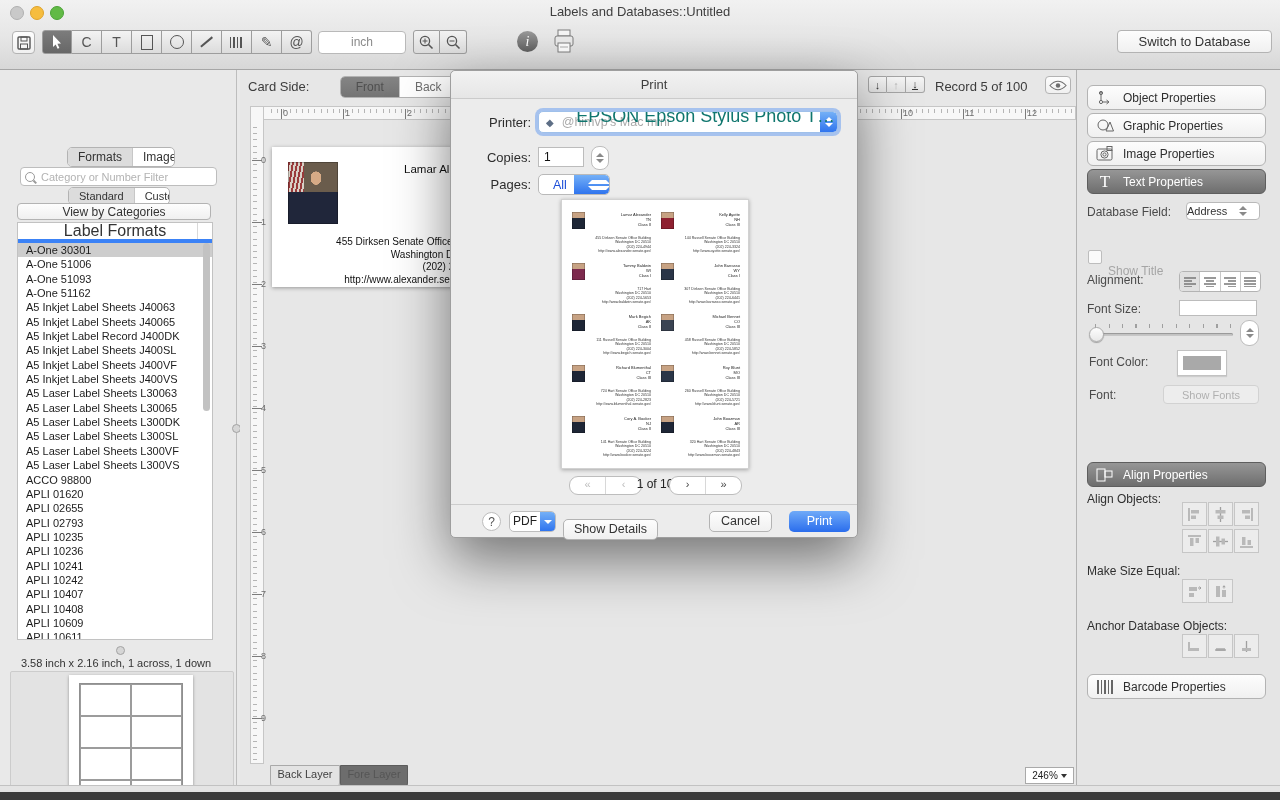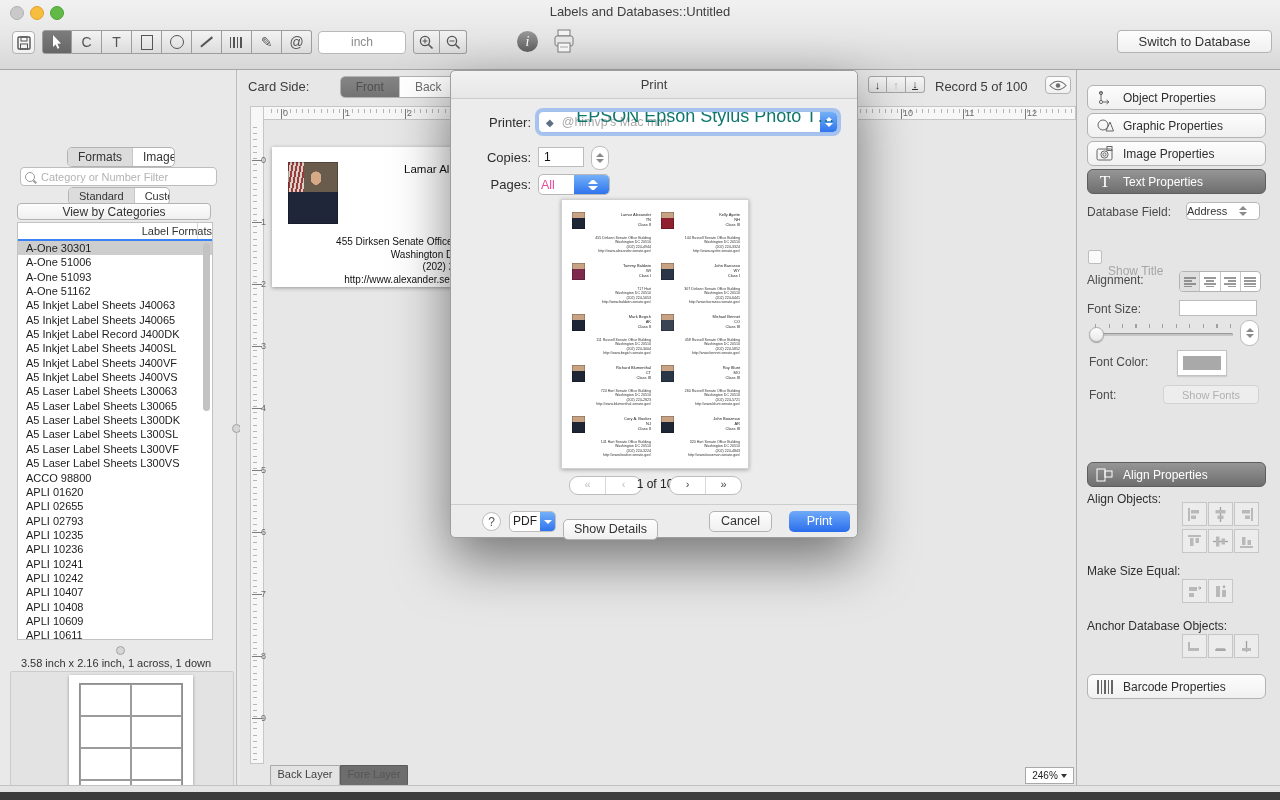--- a/index.html
+++ b/index.html
@@ -30,21 +30,21 @@
   .seg{flex:1;text-align:center;font-size:12px;color:#333;padding:2px 10px;border-left:1px solid #c7c7c7;white-space:nowrap;}
   .seg:first-child{border-left:none;}
   .seg.on{background:#dcdcdc;}
   #filter-field{left:20px;top:97px;width:187px;height:17px;background:#fff;border:1px solid #bdbdbd;border-radius:4px;display:flex;align-items:center;padding:0 4px;}
   .mag{width:8px;height:8px;border:1.5px solid #9a9a9a;border-radius:50%;position:relative;flex:0 0 auto;}
   .mag:after{content:"";position:absolute;width:4px;height:1.5px;background:#9a9a9a;transform:rotate(45deg);left:7px;top:8px;}
   #filter-field input{border:none;outline:none;background:transparent;font-size:11px;color:#444;width:160px;margin-left:4px;font-family:"Liberation Sans",sans-serif;}
   #filter-field input::placeholder{color:#b3b3b3;}
   #view-btn{left:17px;top:133px;width:194px;height:17px;font-size:12px;text-align:center;line-height:16px;border-radius:4px;}
   #list-box{left:17px;top:152px;width:194px;height:416px;background:#fff;border:1px solid #c2c2c2;overflow:hidden;}
-  #list-header{height:16px;border-bottom:2px solid #3b82f6;text-align:right;font-size:11px;color:#333;line-height:16px;position:relative;}
+  #list-header{height:16px;border-bottom:4px solid #3b82f6;text-align:center;font-size:16px;color:#333;line-height:16px;position:relative;}
   #list-header:after{content:"";position:absolute;right:14px;top:0;width:1px;height:16px;background:#d9d9d9;}
   .fmt-item{height:14.35px;line-height:14.35px;font-size:11px;color:#1c1c1c;padding-left:8px;white-space:nowrap;}
   .fmt-item.sel{background:#cdcdcd;}
   #list-scroll{right:2px;top:20px;width:7px;height:168px;background:#c2c2c2;border-radius:4px;}
   #dims-text{left:0px;top:587px;width:232px;text-align:center;font-size:11px;color:#333;}
   #page-preview-panel{left:10px;top:601px;width:222px;height:184px;background:#e3e3e3;border:1px solid #cccccc;border-radius:2px;}
   #mini-page{left:58px;top:3px;width:124px;height:176px;background:#fff;box-shadow:0 1px 3px rgba(0,0,0,.35);}
   #mini-grid{left:10px;top:8px;width:102px;height:160px;display:grid;grid-template-columns:1fr 1fr;grid-template-rows:repeat(5,1fr);border:1px solid #8f8f8f;}
   #mini-grid div{border:1px solid #9c9c9c;}
   .splitdot{width:7px;height:7px;border-radius:50%;background:#d6d6d6;border:1px solid #a3a3a3;}
@@ -113,21 +113,21 @@
   #dialog{left:450px;top:70px;width:408px;height:468px;background:#ececec;border:1px solid #9e9e9e;border-radius:5px;box-shadow:0 22px 55px rgba(0,0,0,.5);box-sizing:border-box;}
   #dlg-title{left:0;top:0;width:100%;height:27px;border-bottom:1px solid #cbcbcb;text-align:center;font-size:13px;color:#3e3e3e;line-height:27px;background:linear-gradient(#f2f2f2,#e6e6e6);border-radius:5px 5px 0 0;}
   .dlg-label{position:absolute;font-size:13px;color:#2d2d2d;text-align:right;width:72px;}
   #printer-select{left:87px;top:40px;width:300px;height:22px;background:#fff;border:1px solid #9fc0ea;border-radius:5px;box-shadow:0 0 0 3px rgba(110,160,240,.55);display:flex;align-items:center;box-sizing:border-box;overflow:hidden;}
   #printer-select .diamond{margin:0 5px 0 7px;color:#5d6e85;font-size:10px;}
   #printer-select .pname{font-size:18px;color:#0f766e;white-space:nowrap;}
   #printer-select .ploc{font-size:12.5px;color:#a9a9a9;white-space:nowrap;margin-left:3px;flex:1;overflow:hidden;}
   #copies-field{left:87px;top:76px;width:46px;height:20px;background:#fff;border:1px solid #bcbcbc;font-size:12px;padding:0 5px;box-sizing:border-box;font-family:"Liberation Sans",sans-serif;outline:none;color:#111;}
   #copies-stepper{left:140px;top:75px;width:16px;height:22px;background:#fff;border:1px solid #bdbdbd;border-radius:8px;}
   #pages-select{left:87px;top:103px;width:72px;height:21px;background:#fff;border:1px solid #b9b9b9;border-radius:5px;display:flex;align-items:center;box-sizing:border-box;overflow:hidden;}
-  #pages-select span{flex:1;font-size:12.5px;color:#ec4899;padding-left:2px;}
+  #pages-select span{flex:1;font-size:12.5px;color:#1d4ed8;padding-left:14px;}
   #prev-page{left:110px;top:128px;width:188px;height:270px;background:#fff;border:1px solid #d2d2d2;box-shadow:0 1px 4px rgba(0,0,0,.3);box-sizing:border-box;overflow:hidden;}
   #preview-grid{position:absolute;left:8px;top:10px;width:172px;display:grid;grid-template-columns:1fr 1fr;column-gap:6px;row-gap:3px;}
   .pcard{position:relative;height:48px;}
   .pphoto{position:absolute;left:2px;top:2px;width:13px;height:17px;background:linear-gradient(180deg,#c7a283 0 36%,var(--jk) 37%);box-shadow:inset 0 0 0 0.5px rgba(0,0,0,.4);}
   .pname{position:absolute;right:2px;top:2px;text-align:right;font-size:4px;line-height:5px;color:#222;}
   .paddr{position:absolute;right:2px;top:26px;text-align:right;font-size:3.6px;line-height:4.4px;color:#333;}
   .pagegrp{position:absolute;top:405px;height:17px;display:flex;border:1px solid #bdbdbd;border-radius:9px;background:#fff;overflow:hidden;}
   .pagegrp .pg{width:35px;text-align:center;font-size:11px;line-height:15px;color:#454545;border-left:1px solid #d8d8d8;}
   .pagegrp .pg:first-child{border-left:none;}
   .pagegrp .pg.dis{color:#bdbdbd;}

